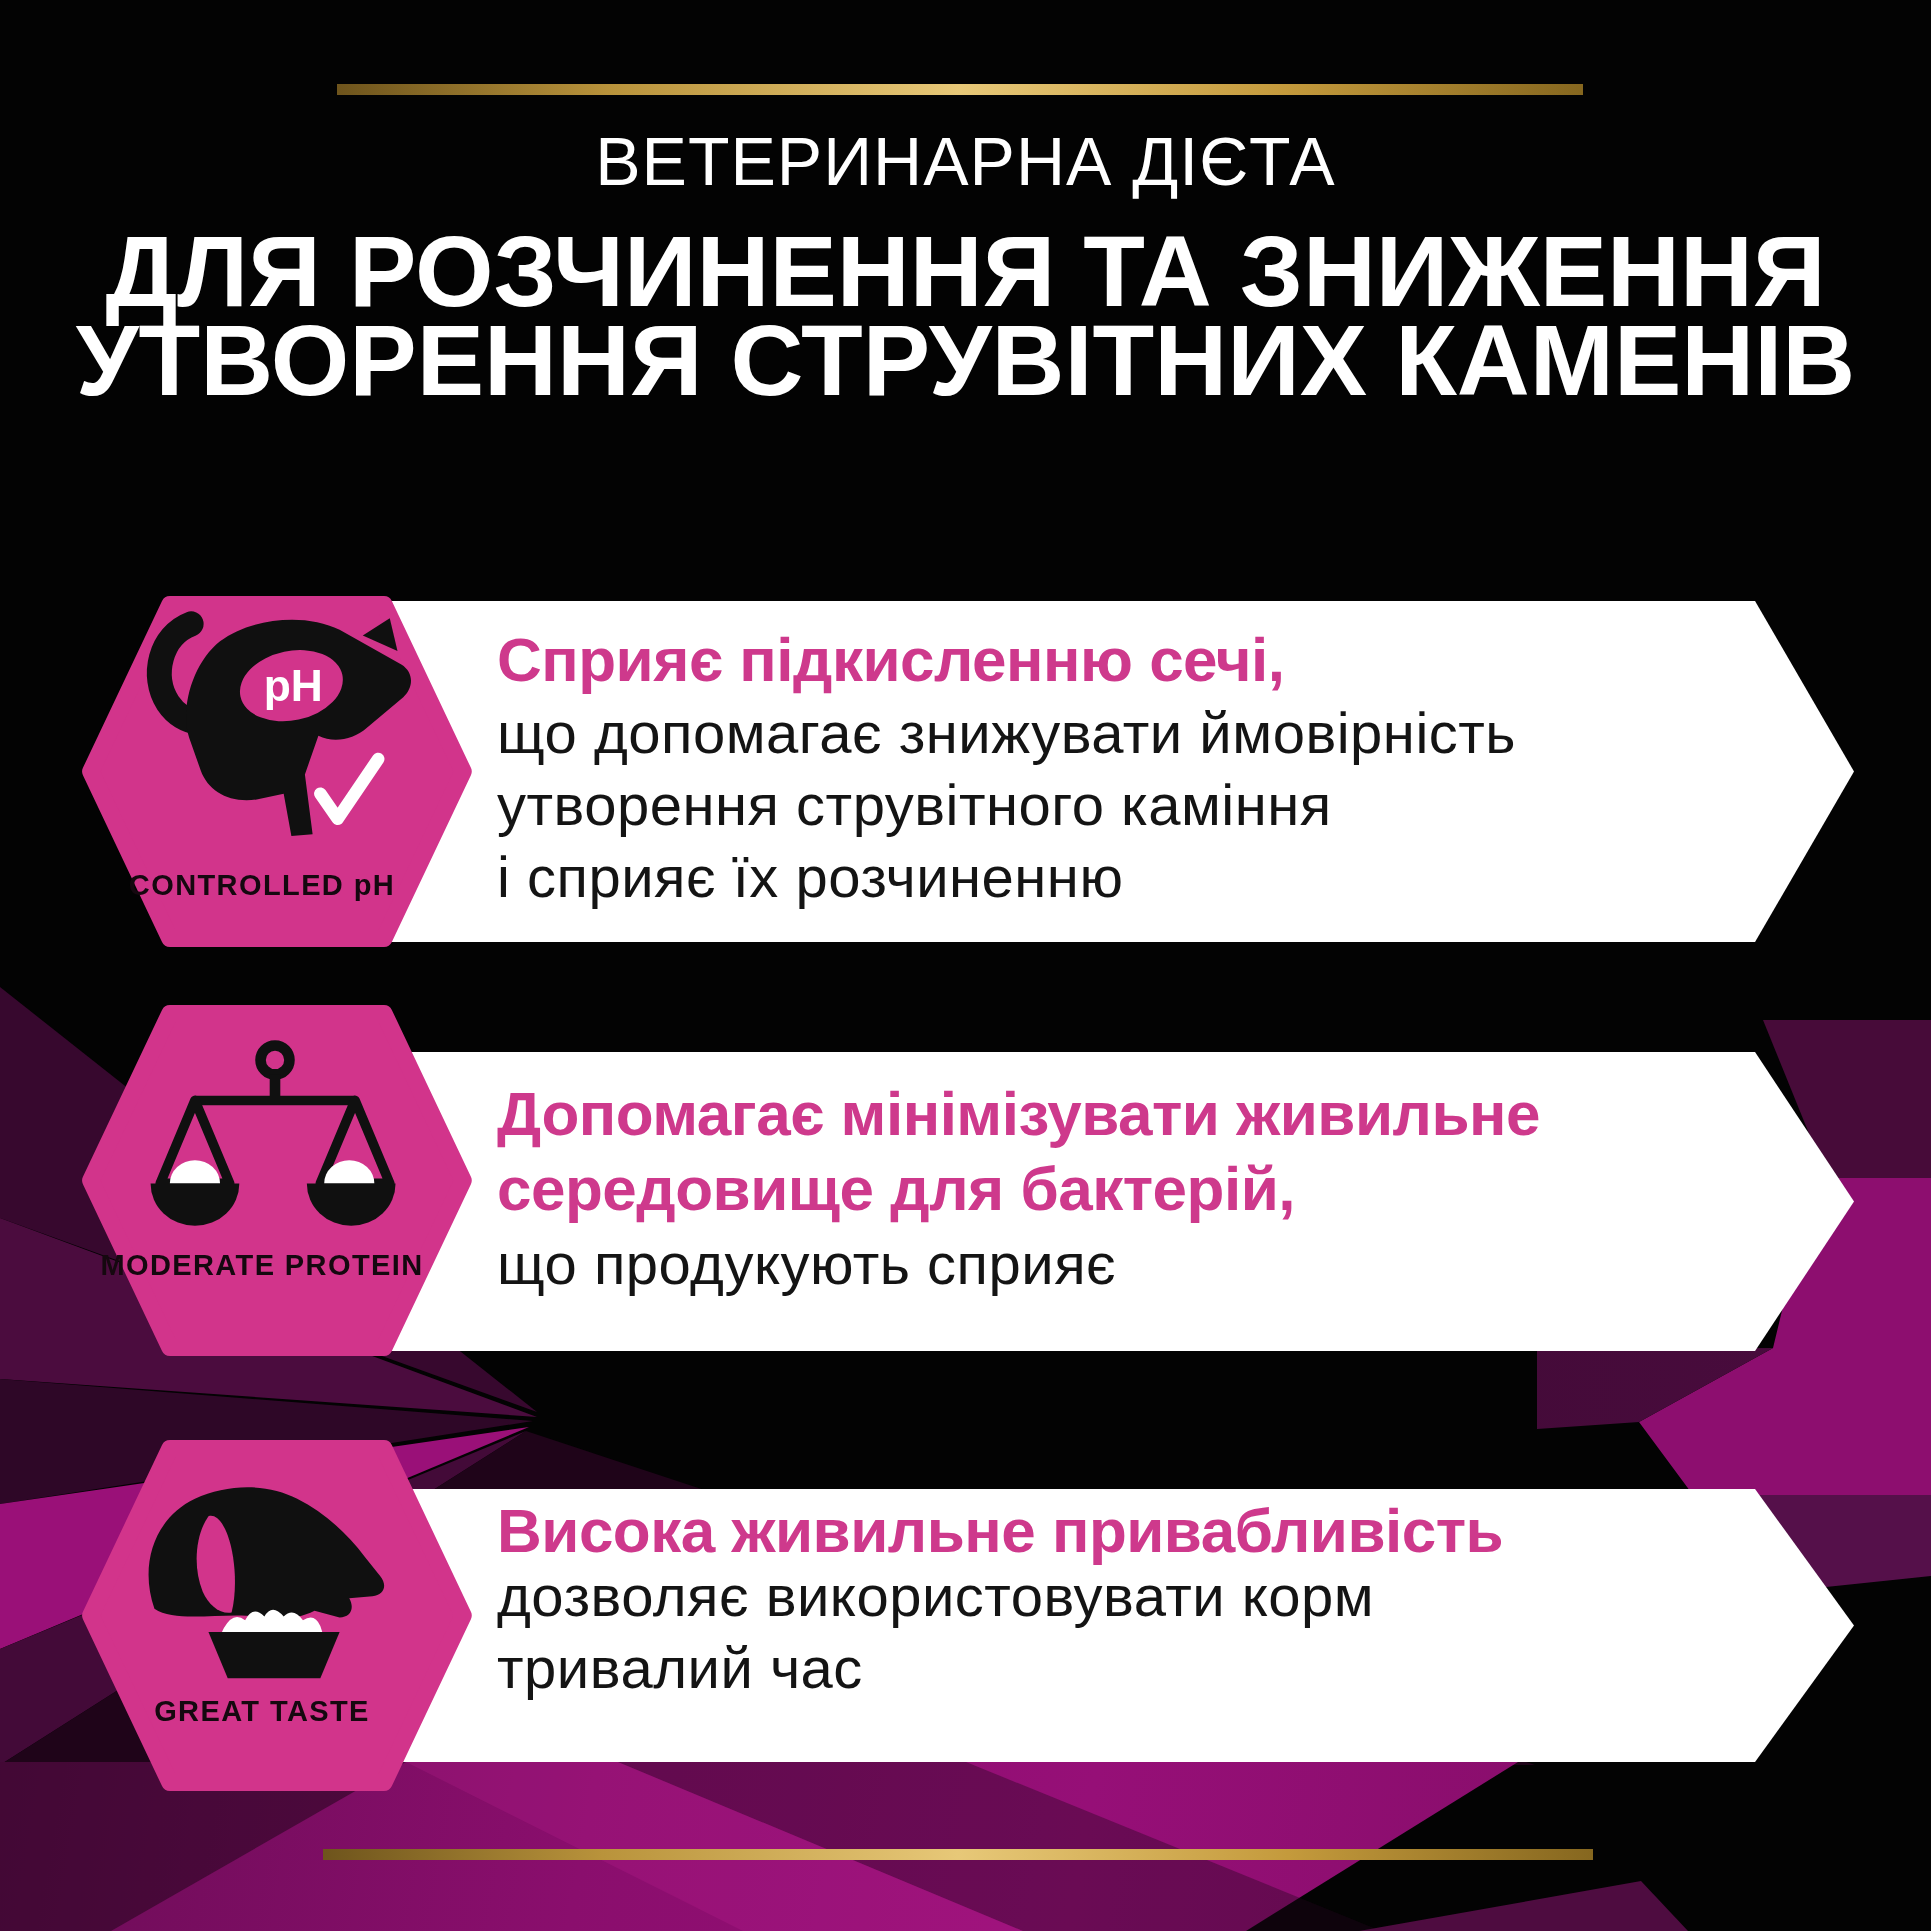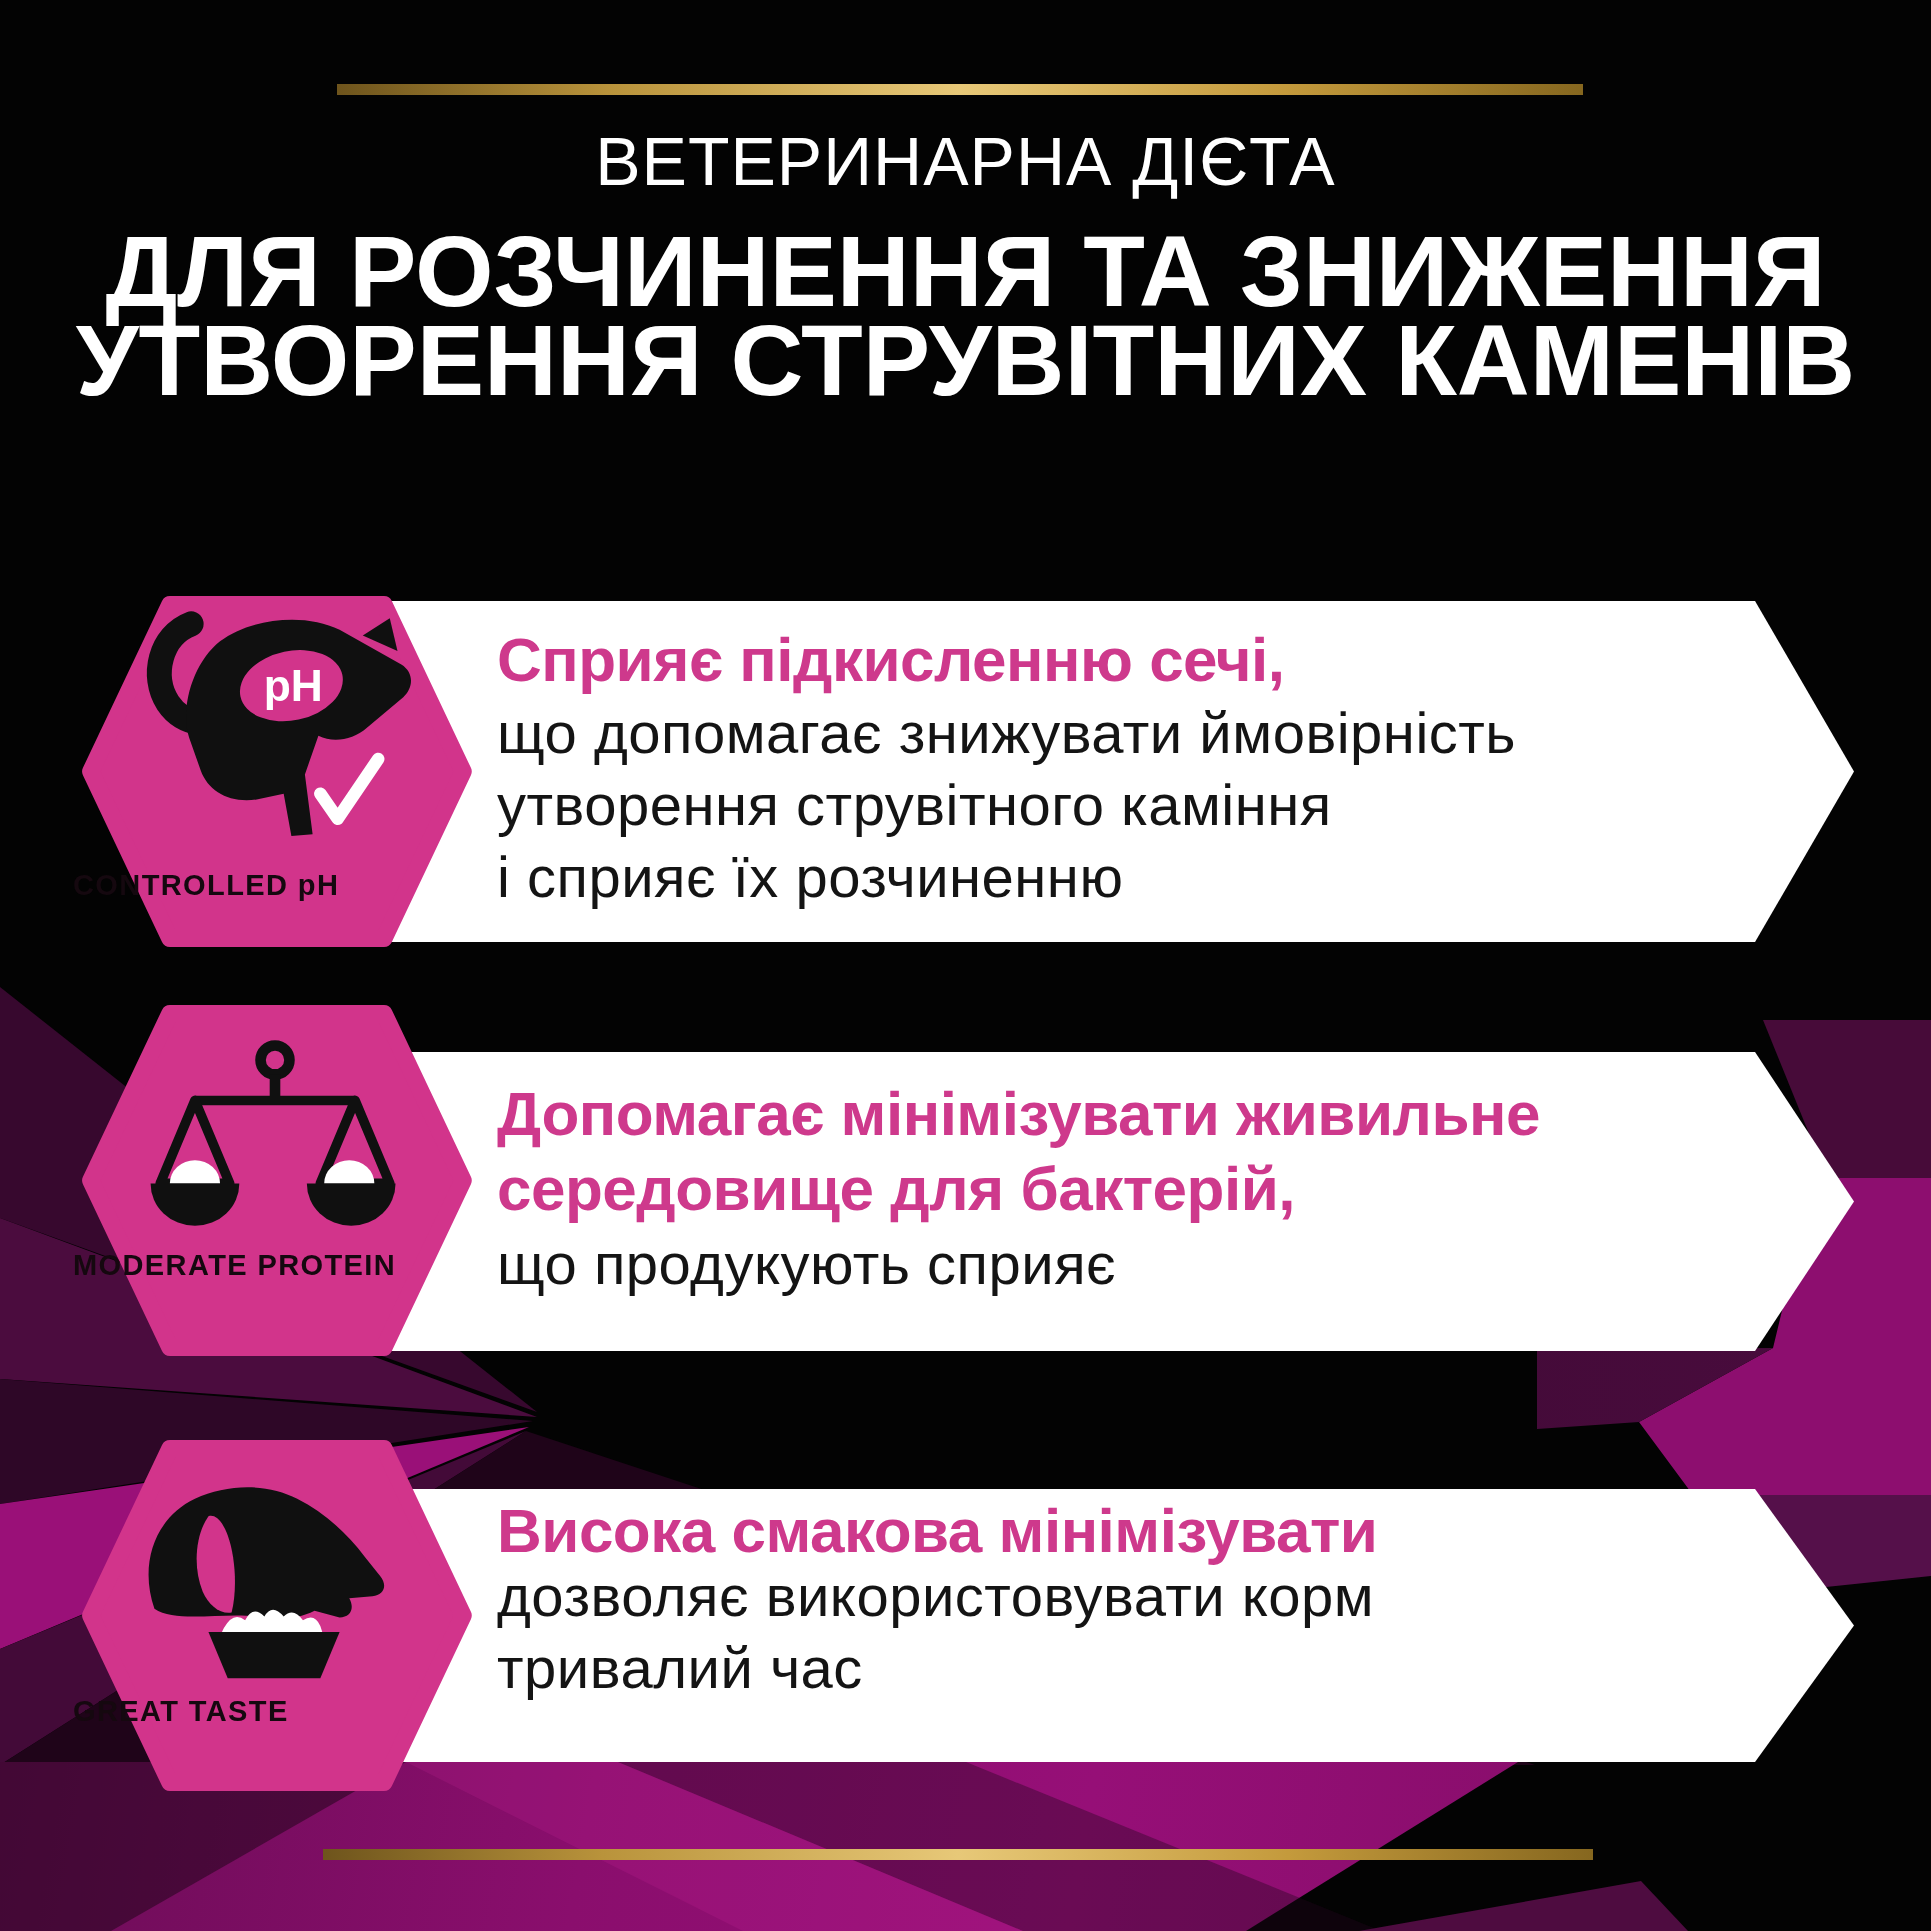--- a/index.html
+++ b/index.html
@@ -50,21 +50,21 @@
   
   .feat-heading{left:497px;color:var(--magenta,#CE398C);font-size:62px;font-weight:700;line-height:75px;white-space:nowrap;letter-spacing:-0.5px;}
   .feat-body{left:497px;color:#141414;font-size:58px;font-weight:400;line-height:72px;white-space:nowrap;letter-spacing:0.5px;}
   .fh-1{top:622px;}  .fb-1{top:697px;}
   .fh-2{top:1076px;} .fb-2{top:1228px;}
   .fh-3{top:1493px;} .fb-3{top:1560px;}
 
   
   .hex{left:77px;width:396px;height:353px;}
   .hex-1{top:595px;} .hex-2{top:1004px;} .hex-3{top:1439px;}
-  .badge{left:73px;width:396px;text-align:left;color:#15080F;
+  .badge{left:64px;width:396px;text-align:center;color:#15080F;
     font-size:29px;font-weight:700;letter-spacing:1.4px;white-space:nowrap;}
   .badge-1{top:869px;} .badge-2{top:1249px;} .badge-3{top:1695px;}
 </style>
 </head>
 <body>
 
 <div id="canvas">
 
   <div class="layer bg-fan0"></div>
   <div class="layer bg-fan1"></div>
@@ -141,20 +141,20 @@
     <div>утворення струвітного каміння</div>
     <div>і сприяє їх розчиненню</div>
   </div>
 
   <div class="abs feat-heading fh-2">
     <div>Допомагає мінімізувати живильне</div>
     <div>середовище для бактерій,</div>
   </div>
   <div class="abs feat-body fb-2">що продукують сприяє</div>
 
-  <div class="abs feat-heading fh-3">Висока смакова мінімізувати</div>
+  <div class="abs feat-heading fh-3">Висока живильне привабливість</div>
   <div class="abs feat-body fb-3">
     <div>дозволяє використовувати корм</div>
     <div>тривалий час</div>
   </div>
 
 </div>
 
 
 </body></html>

